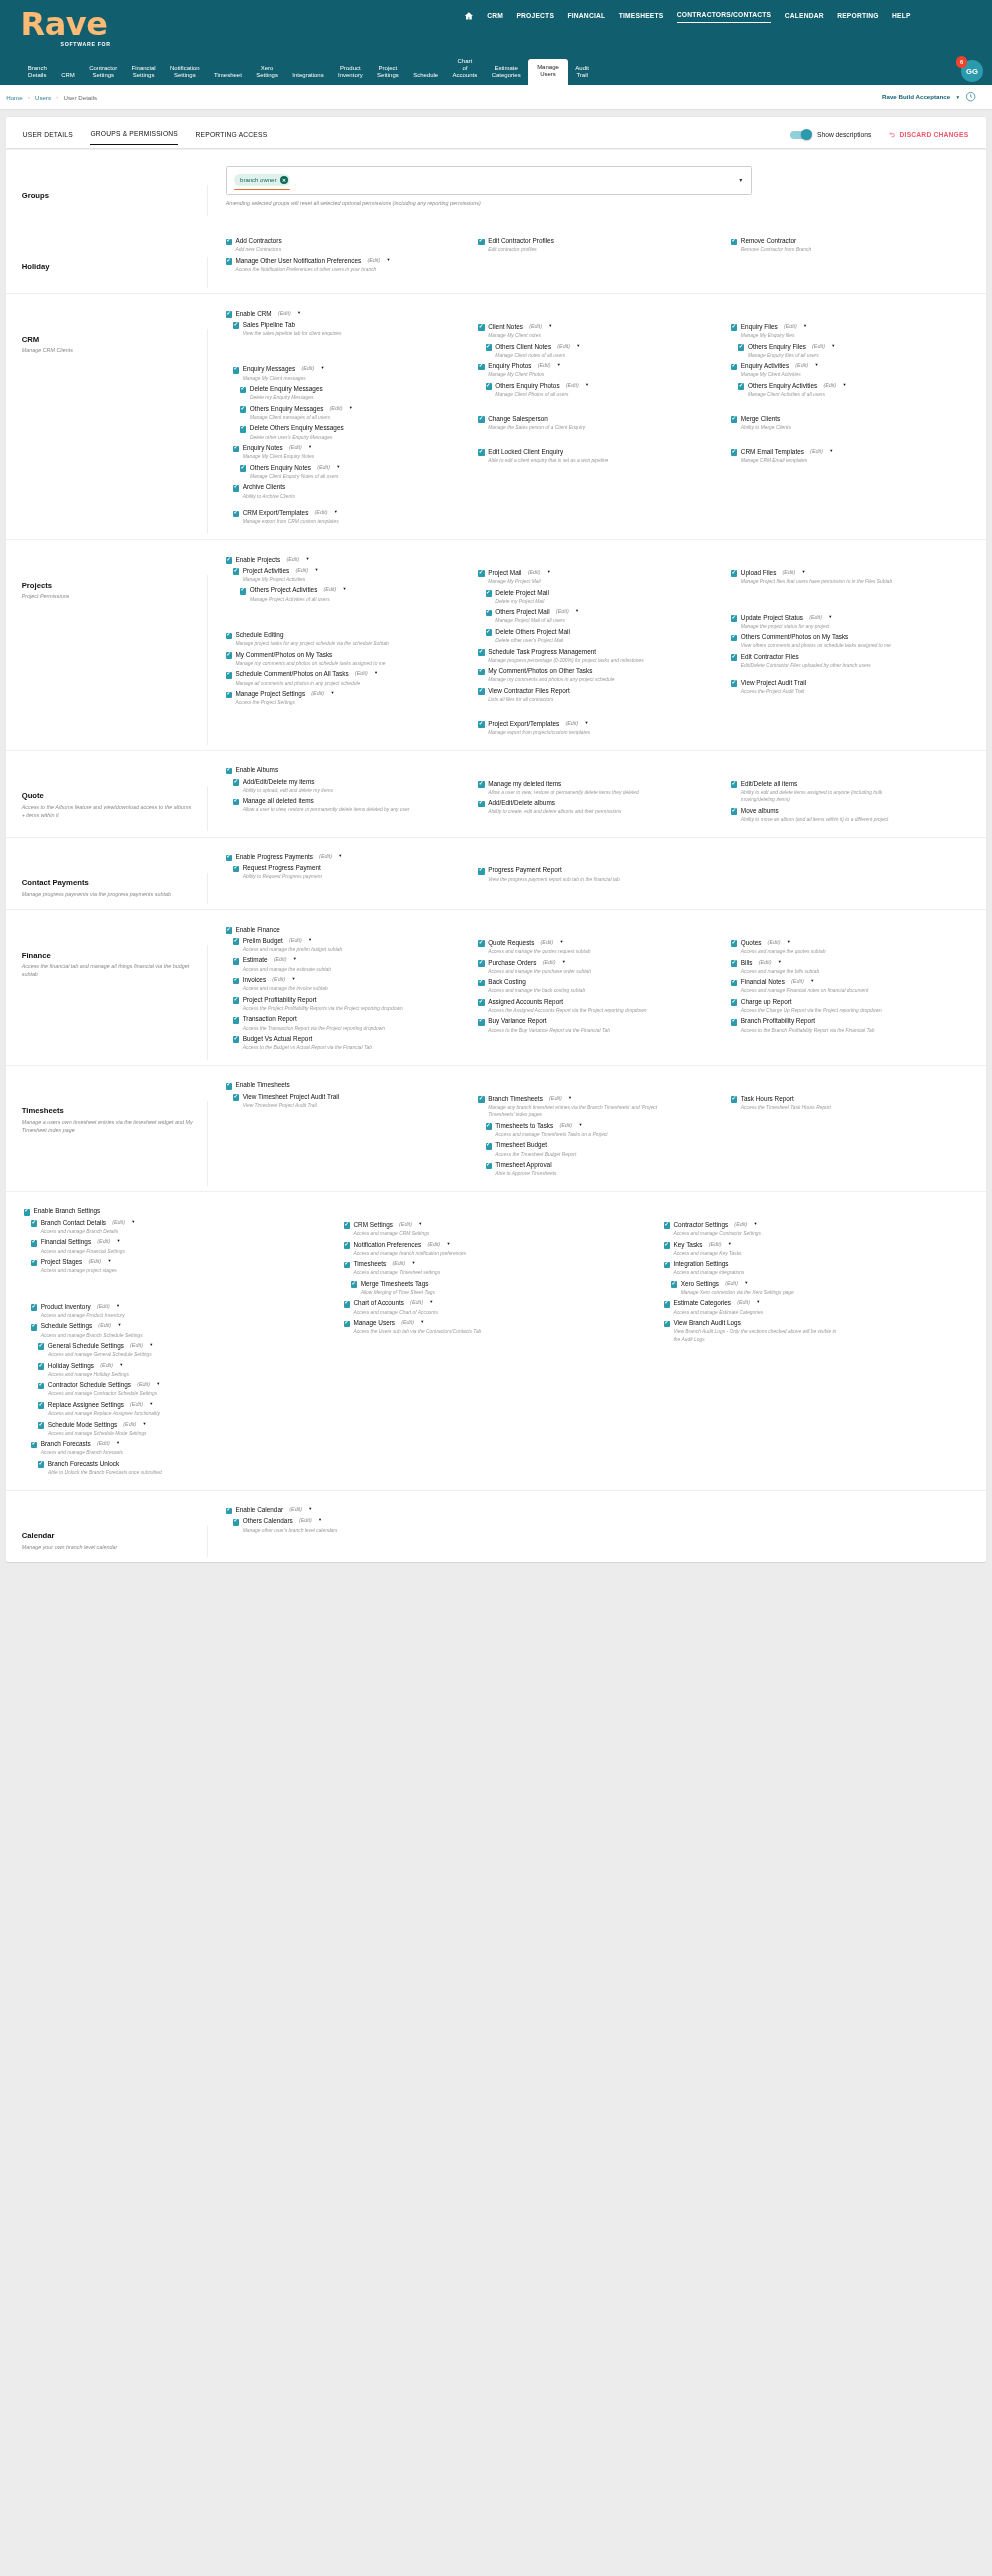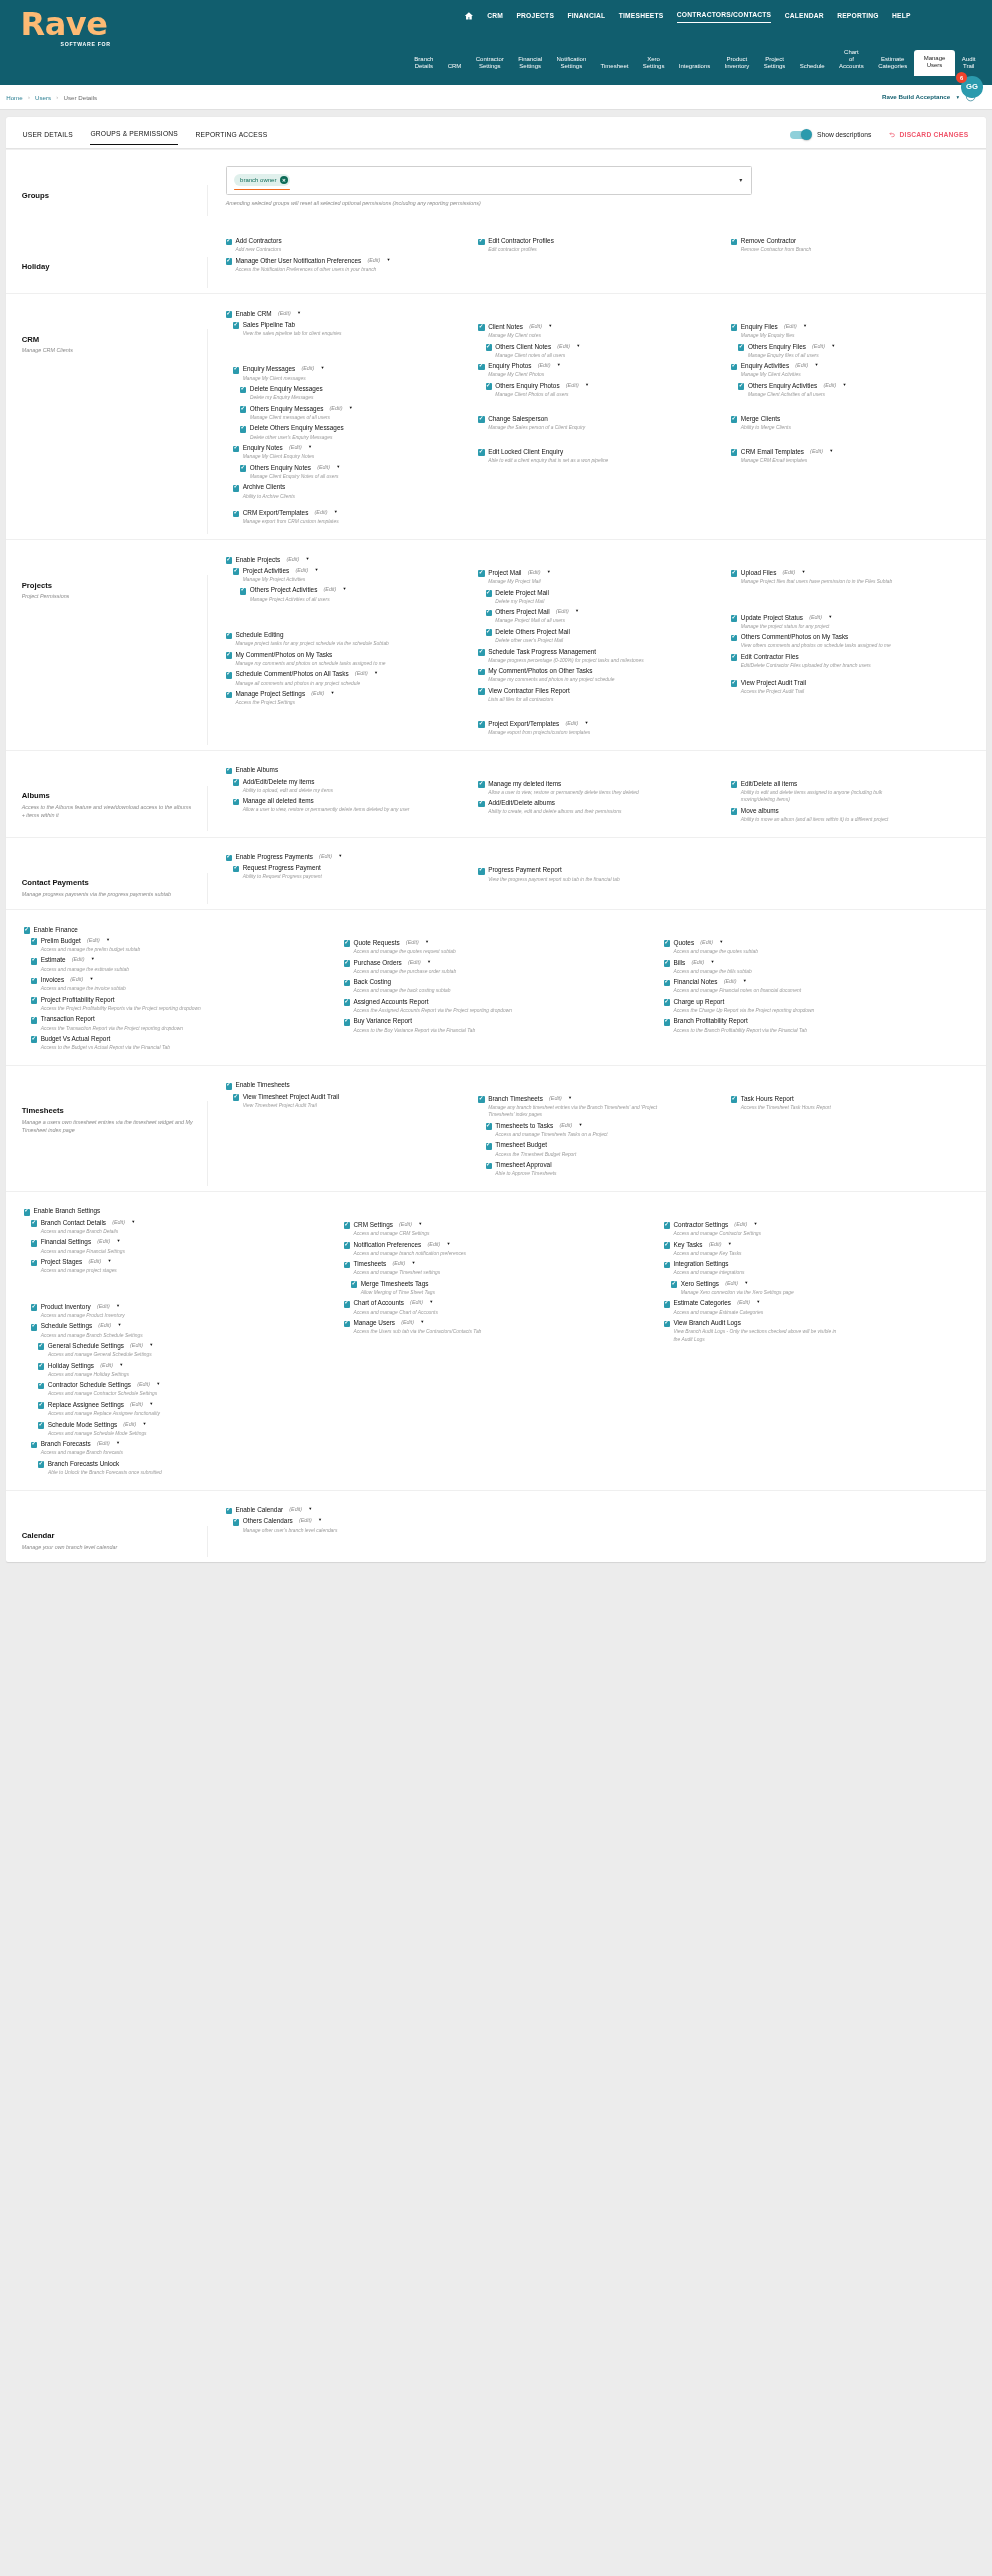--- a/index.html
+++ b/index.html
@@ -41,21 +41,20 @@
   .home-icon { display:inline-block; }
 
   
   .subnav {
     background:#115e6e;
     height:39px;
     display:flex;
     align-items:flex-end;
     padding:0 9.3px 0 20.6px;
     position:relative;
-    flex-direction:column;
   }
   .subnav-inner { display:flex; align-items:flex-end; gap:0; flex:1; }
   .subnav-item {
     color:#fff; font-size:6px; line-height:1.15; text-align:center;
     padding:3.1px 7.2px 6.2px; white-space:nowrap; cursor:pointer;
   }
   .subnav-item.active {
     background:#fff; color:#1b1b1b; border-radius:3.1px 3.1px 0 0;
     padding:5.2px 9.3px 7.2px; font-weight:400;
   }
@@ -794,21 +793,21 @@
                     <span class="perm-label">View Project Audit Trail</span>
                   </div>
                   <div class="perm-desc">Access the Project Audit Trail</div>
                 </div>
               </div>
             </div>
           </div>
         </div>
         <div class="section">
           <div class="sec-left">
-            <div class="sec-title">Albums</div>
+            <div class="sec-title">Quote</div>
             <div class="sec-desc">Access to the Albums feature and view/download access to the albums + items within it</div>
           </div>
           <div class="sec-right">
             <div class="grid3">
               <div class="col">
                 <div class="perm">
                   <div class="perm-head">
                     <span class="cbx"></span>
                     <span class="perm-label">Enable Albums</span>
                   </div>
@@ -897,20 +896,24 @@
                     <span class="perm-label">Progress Payment Report</span>
                   </div>
                   <div class="perm-desc">View the progress payment report sub tab in the financial tab</div>
                 </div>
               </div>
               <div class="col"></div>
             </div>
           </div>
         </div>
         <div class="section">
+          <div class="sec-left">
+            <div class="sec-title">Finance</div>
+            <div class="sec-desc">Access the financial tab and manage all things financial via the budget subtab</div>
+          </div>
           <div class="sec-right">
             <div class="grid3">
               <div class="col">
                 <div class="perm">
                   <div class="perm-head">
                     <span class="cbx"></span>
                     <span class="perm-label">Enable Finance</span>
                   </div>
                 </div>
                 <div class="perm ind1">

